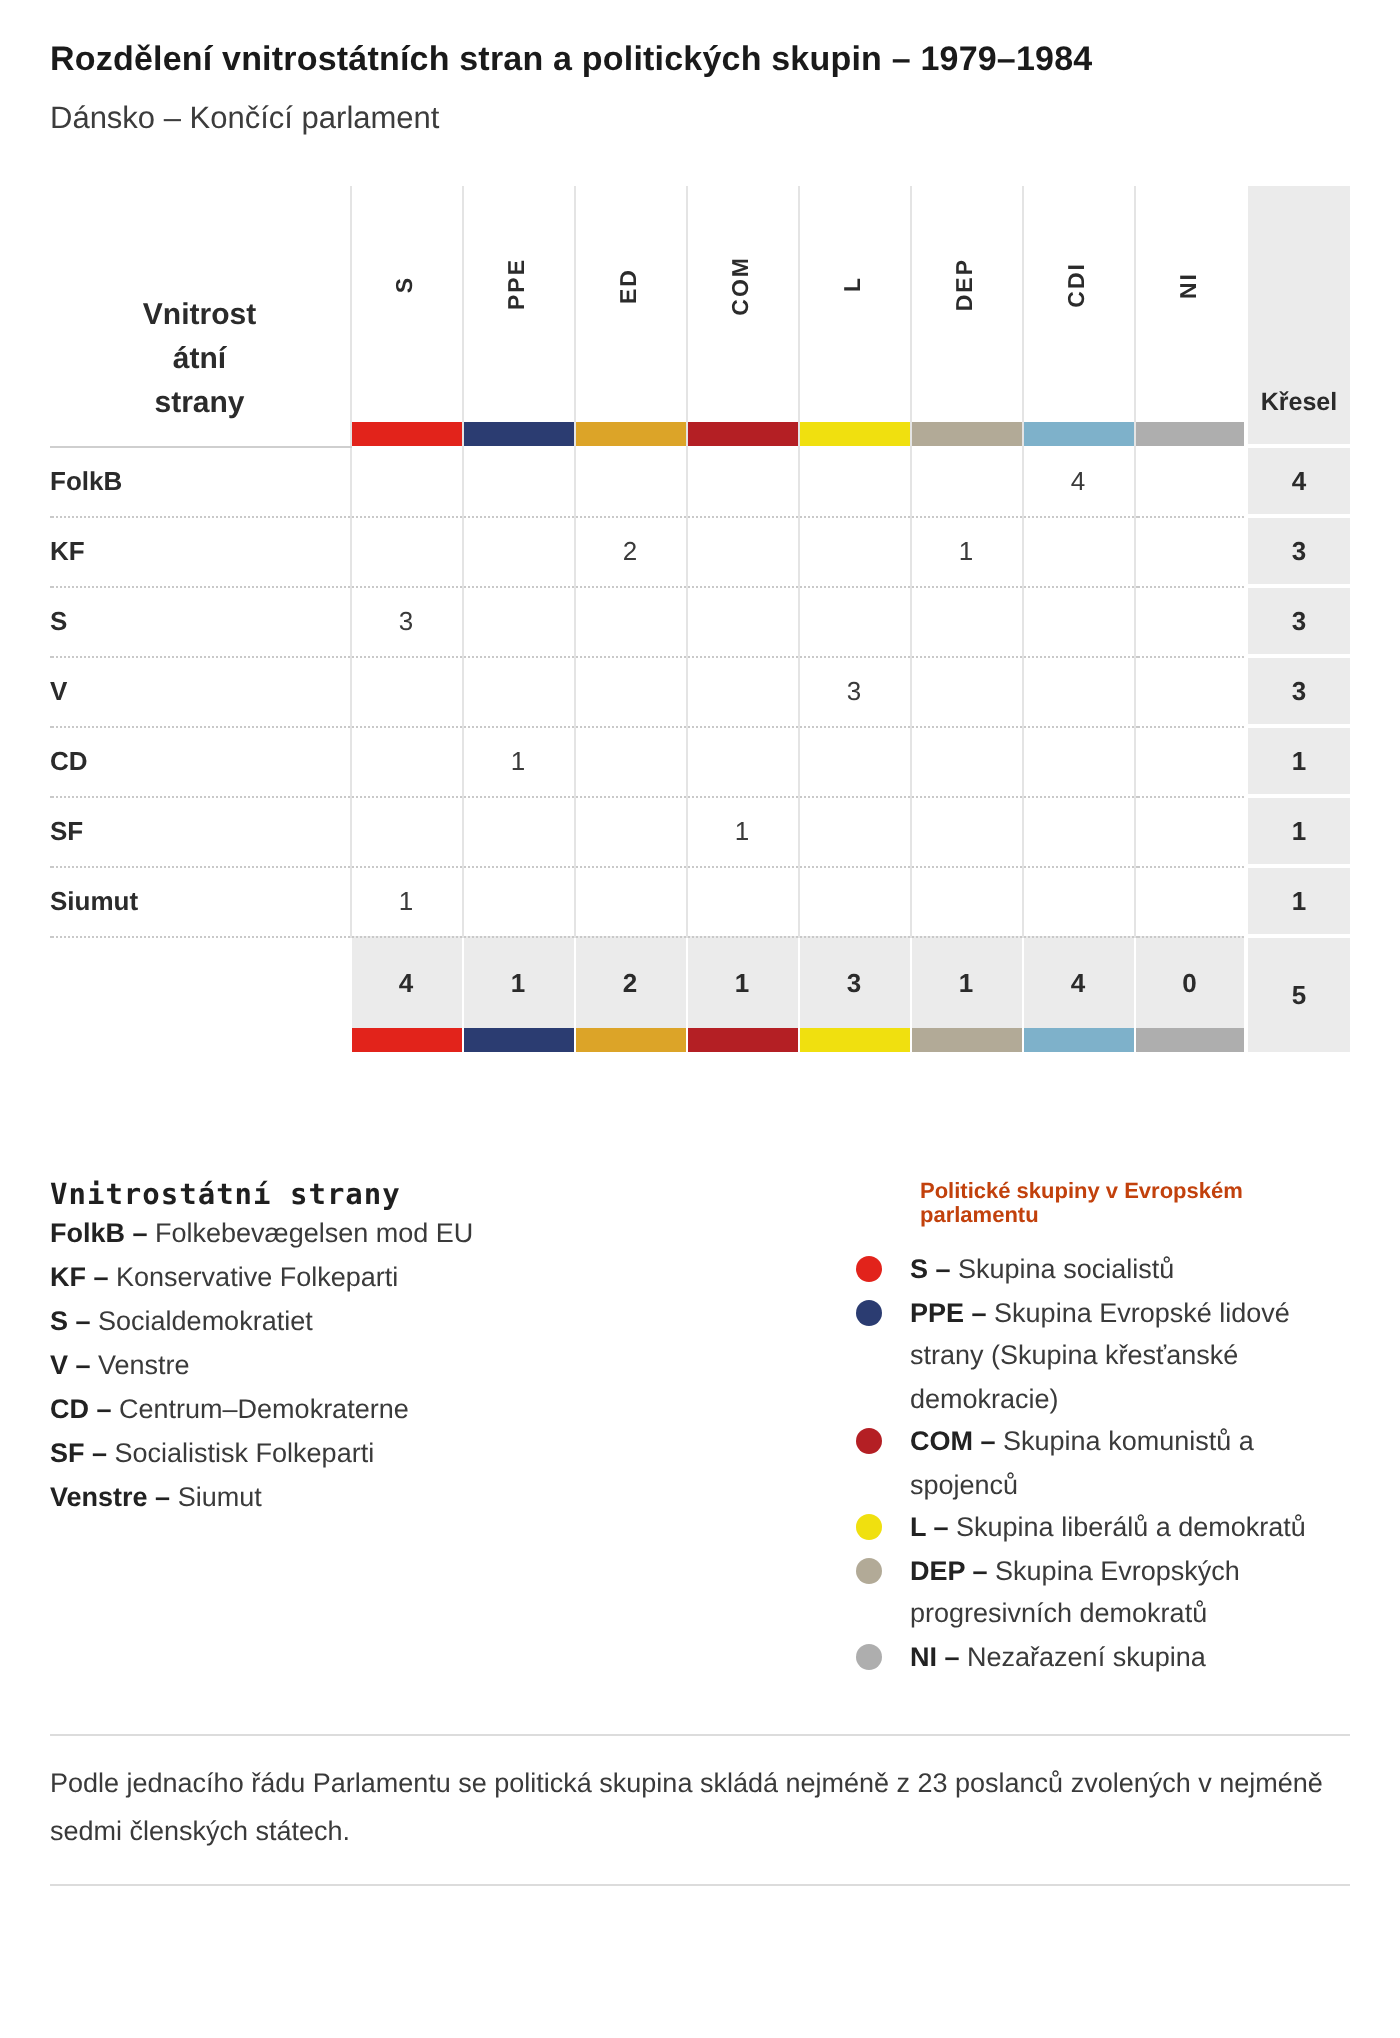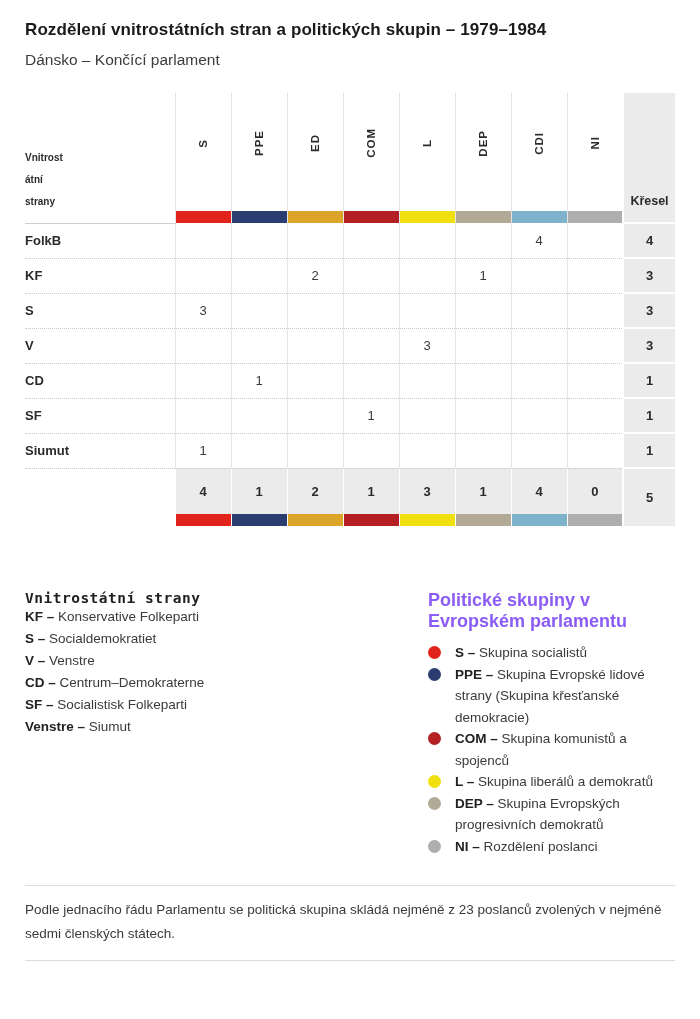--- a/index.html
+++ b/index.html
@@ -17,22 +17,22 @@
 
   
   table.seats { border-collapse: collapse; table-layout: fixed; margin-top: 24px; width: 650px; }
   table.seats col.c-label { width: 150px; }
   table.seats col.c-data  { width: 56px;  }
   table.seats col.c-total { width: 52px;  }
 
   th, td { padding: 0; font-weight: normal; }
 
   .corner {
-    vertical-align: bottom; text-align: left;
-    font-size: 10px; font-weight: bold; color: #2b2b2b;
+    vertical-align: bottom; text-align: center;
+    font-size: 15px; font-weight: bold; color: #2b2b2b;
     border-bottom: 1px solid #cfcfcf; padding-bottom: 10px;
   }
   .corner div { line-height: 22px; }
 
   .col-head {
     height: 118px; vertical-align: middle; text-align: center;
     border-left: 1px solid #e4e4e4;
   }
   .col-head.last { border-right: 1px solid #e4e4e4; }
   .rot {
@@ -81,21 +81,21 @@
   .legend-left { width: 403px; }
   .legend-right { width: 247px; }
 
   .legend-left h3 {
     font-family: "DejaVu Sans Mono", monospace;
     font-size: 14.5px; font-weight: bold; color: #1f1f1f; letter-spacing: .5px;
   }
   .party-item { font-size: 13.5px; line-height: 22px; color: #3a3a3a; }
   .party-item b { color: #222; }
 
-  .legend-right h3 { font-size: 18px; font-weight: bold; color: #8b5cf6; margin-bottom: 10px; }
+  .legend-right h3 { font-size: 11px; font-weight: bold; color: #c2410c; margin-bottom: 10px; margin-left: 32px; }
   .group-item { position: relative; padding-left: 27px; font-size: 13.5px; line-height: 21.5px; color: #3a3a3a; margin-bottom: 0; }
   .group-item b { color: #222; }
   .dot { position: absolute; left: 0; top: 4px; width: 13px; height: 13px; border-radius: 50%; }
 
   
   .rule { border: none; border-top: 1px solid #dcdcdc; margin: 0 25px; }
   .rule.top { margin-top: 28px; }
   .note { padding: 12px 25px 14px 25px; font-size: 13.5px; line-height: 24px; color: #3a3a3a; }
 
   .footer { display: flex; justify-content: space-between; align-items: center; padding: 6px 25px 0 25px; height: 72px; }
@@ -287,36 +287,37 @@
       <td class="bar-cell">
             <div class="bar" style="background: rgb(174, 174, 174);"></div>
           </td>
     </tr>
   </tbody>
     </table>
 
   <div class="legend-wrap">
     <div class="legend-left">
       <h3>Vnitrostátní strany</h3>
+      <div class="party-item"><b>FolkB –</b> <span>Folkebevægelsen mod EU</span></div>
       <div class="party-item"><b>KF –</b> <span>Konservative Folkeparti</span></div>
       <div class="party-item"><b>S –</b> <span>Socialdemokratiet</span></div>
       <div class="party-item"><b>V –</b> <span>Venstre</span></div>
       <div class="party-item"><b>CD –</b> <span>Centrum–Demokraterne</span></div>
       <div class="party-item"><b>SF –</b> <span>Socialistisk Folkeparti</span></div>
       <div class="party-item"><b>Venstre –</b> <span>Siumut</span></div>
     </div>
 
     <div class="legend-right">
       <h3>Politické skupiny v Evropském parlamentu</h3>
       <div class="group-item"><span class="dot" style="background: rgb(226, 35, 27);"></span><b>S –</b> <span>Skupina socialistů</span></div>
       <div class="group-item"><span class="dot" style="background: rgb(43, 60, 113);"></span><b>PPE –</b> <span>Skupina Evropské lidové strany (Skupina křesťanské demokracie)</span></div>
       <div class="group-item"><span class="dot" style="background: rgb(180, 31, 36);"></span><b>COM –</b> <span>Skupina komunistů a spojenců</span></div>
       <div class="group-item"><span class="dot" style="background: rgb(240, 224, 15);"></span><b>L –</b> <span>Skupina liberálů a demokratů</span></div>
       <div class="group-item"><span class="dot" style="background: rgb(178, 170, 151);"></span><b>DEP –</b> <span>Skupina Evropských progresivních demokratů</span></div>
-      <div class="group-item"><span class="dot" style="background: rgb(174, 174, 174);"></span><b>NI –</b> <span>Rozdělení poslanci</span></div>
+      <div class="group-item"><span class="dot" style="background: rgb(174, 174, 174);"></span><b>NI –</b> <span>Nezařazení skupina</span></div>
     </div>
   </div>
 </div>
 
 <hr class="rule top">
 <div class="note">Podle jednacího řádu Parlamentu se politická skupina skládá nejméně z 23 poslanců zvolených v nejméně sedmi členských státech.</div>
 <hr class="rule">
 
 <div class="footer">
   

